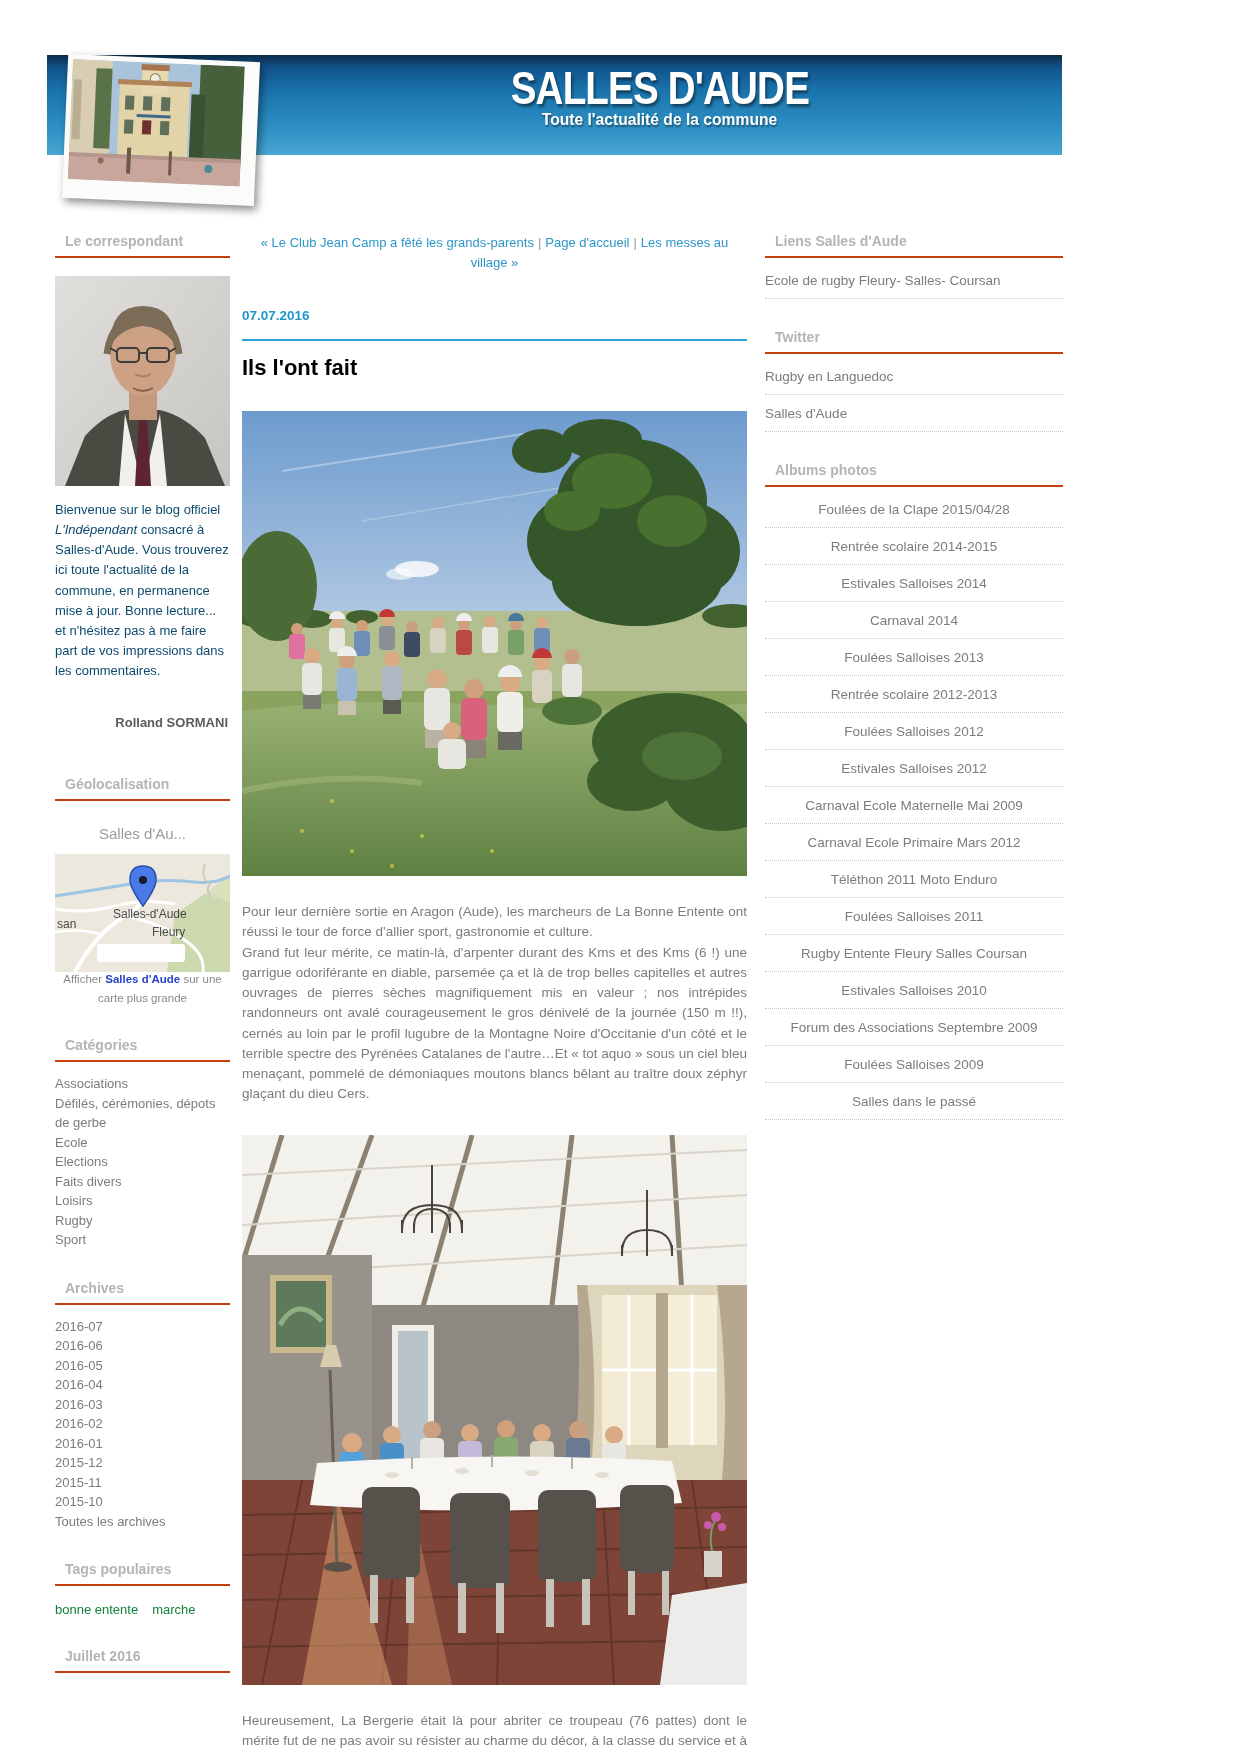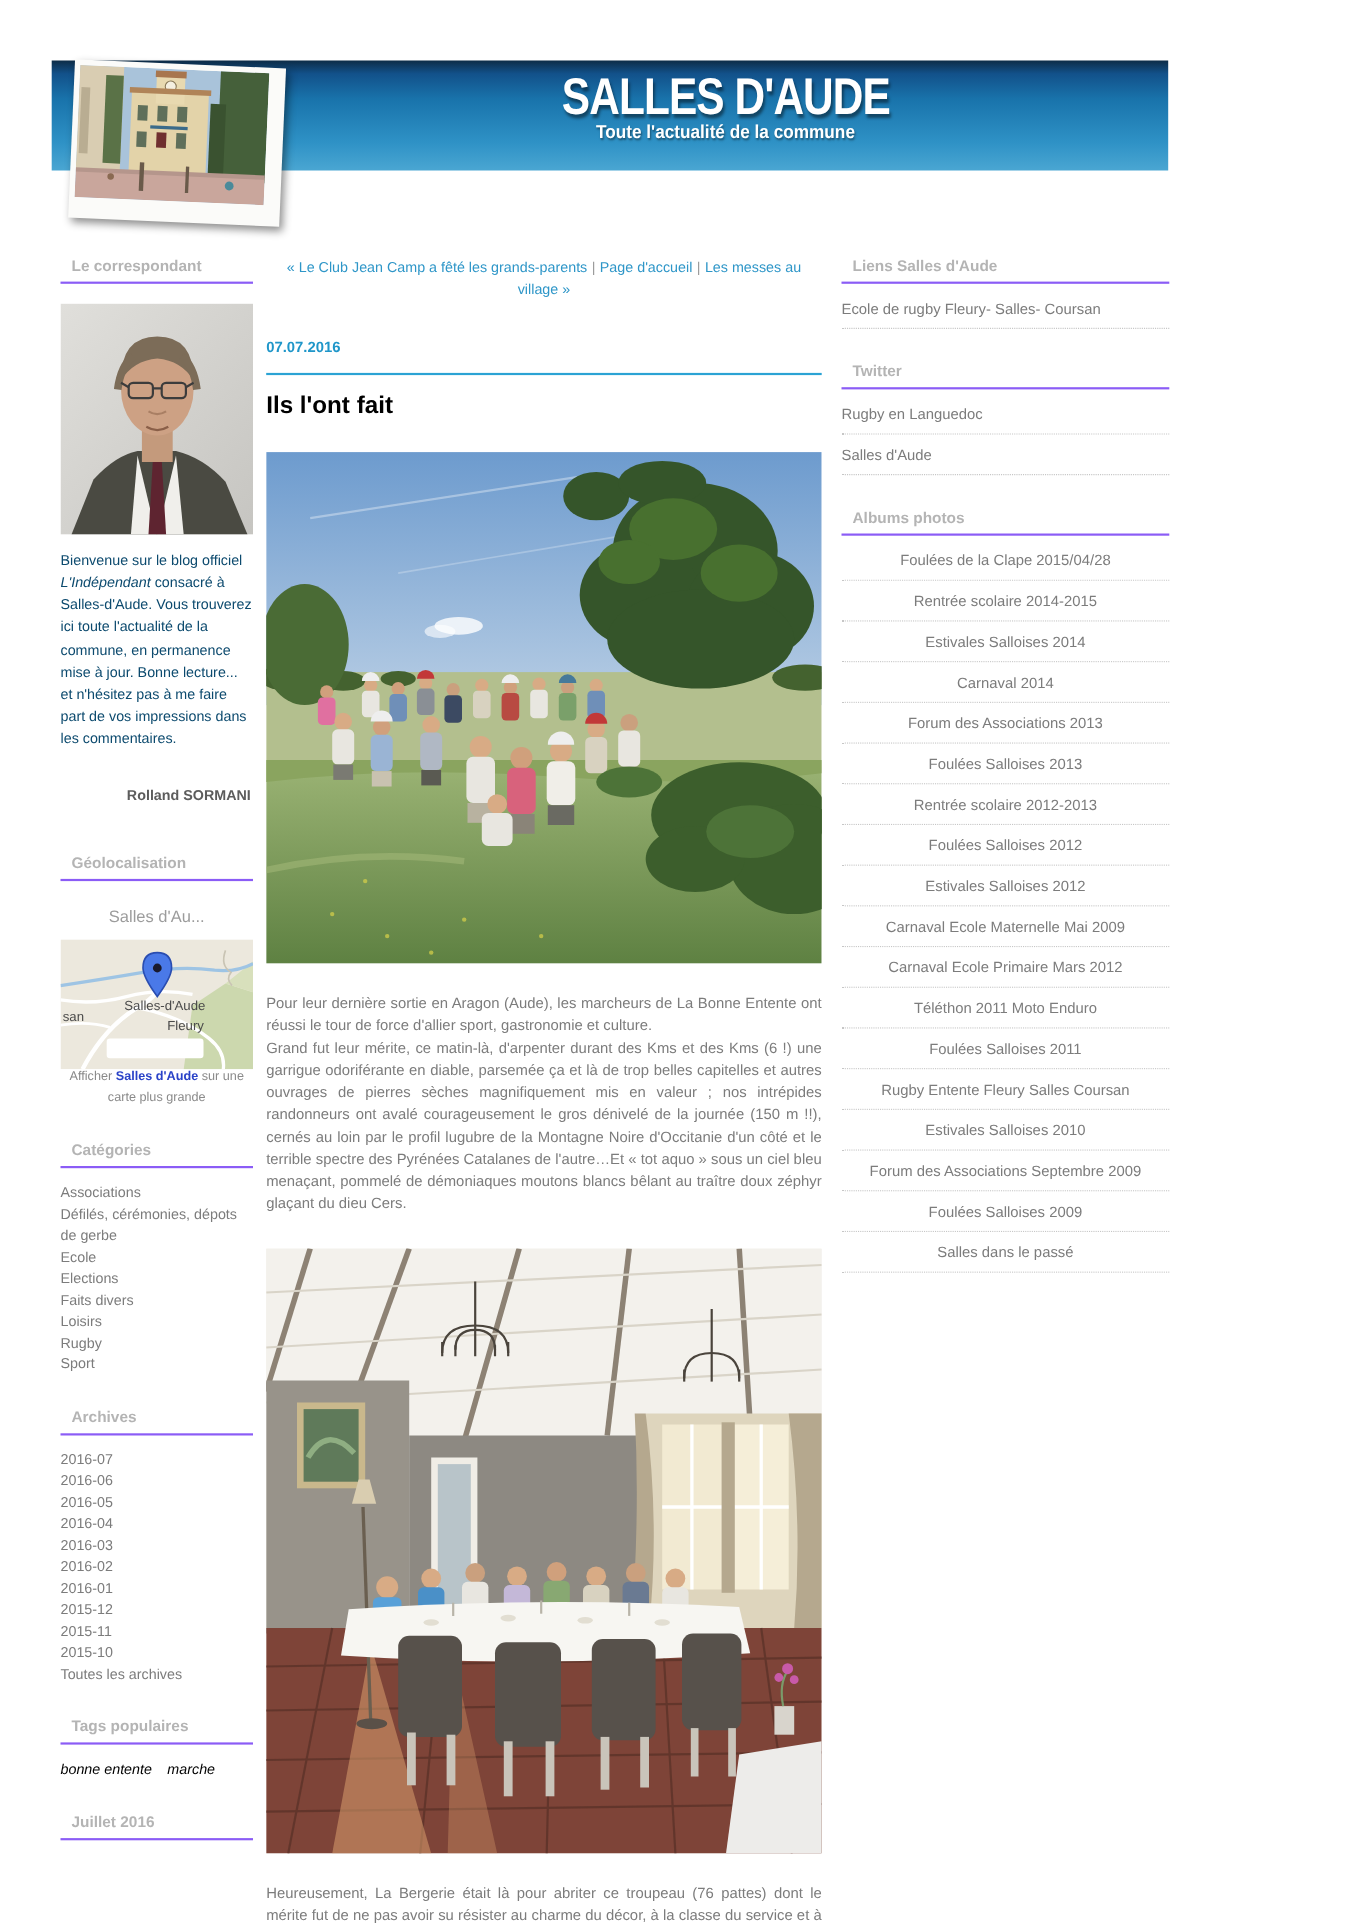--- a/index.html
+++ b/index.html
@@ -13,39 +13,39 @@
   .site-subtitle{font-size:17px;font-weight:bold;display:block;transform:scaleX(.92);text-shadow:1px 2px 2px rgba(0,0,0,.45);margin-top:-2px;}
   .polaroid{position:absolute;left:18px;top:3px;width:182px;height:132px;background:#fbfbf9;padding:5px 5px 7px 5px;box-shadow:3px 4px 8px rgba(0,0,0,.45);transform:rotate(2.5deg);z-index:5;}
   .polaroid svg{display:block;}
 
   
   .columns{display:flex;align-items:flex-start;padding-top:78px;}
   .col-left{width:175px;margin-left:8px;flex:none;}
   .col-main{width:505px;margin-left:12px;flex:none;}
   .col-right{width:298px;margin-left:18px;flex:none;}
 
-  .widget-title{color:#b4b4b4;font-weight:bold;font-size:14px;padding:0 0 7px 10px;border-bottom:2px solid #8b5cf6;}
+  .widget-title{color:#b4b4b4;font-weight:bold;font-size:14px;padding:0 0 7px 10px;border-bottom:2px solid #c2410c;}
   .widget{margin-bottom:30px;}
 
   
   .portrait{margin-top:18px;}
   .portrait svg{display:block;}
   .bio{font-size:13px;color:#0c4a6e;line-height:1.55;margin-top:14px;}
   .author{font-size:13px;color:#5c5c5c;font-weight:bold;text-align:right;margin:34px 2px 46px 0;}
   .geo-card{margin-top:10px;}
   .geo-title{color:#9c9c9c;font-size:15px;text-align:center;padding:14px 0 12px;}
   .map-frame{width:175px;height:100px;position:relative;cursor:grab;}
   .map-frame svg{display:block;}
   .map-attr{font-size:9px;color:#3c3c3c;white-space:nowrap;overflow:visible;margin-top:2px;}
   .map-link-line{font-size:11.5px;color:#8a8a8a;text-align:center;line-height:1.6;margin-top:4px;}
   .map-link-line a{color:#2a43c8;font-weight:bold;text-decoration:none;cursor:pointer;}
   .side-list{margin-top:12px;}
   .side-link{display:block;font-size:13px;color:#7c7c7c;line-height:1.5;text-decoration:none;cursor:pointer;}
   .tags-row{margin-top:14px;}
-  .tag-link{display:inline-block;font-size:13px;color:#000000;margin-right:14px;text-decoration:none;cursor:pointer;font-style:italic;}
+  .tag-link{display:inline-block;font-size:13px;color:#15803d;margin-right:14px;text-decoration:none;cursor:pointer;}
 
   
   .post-nav{font-size:13px;color:#9a9a9a;text-align:center;line-height:1.5;margin-bottom:36px;}
   .post-nav a{color:#2e96c8;text-decoration:none;cursor:pointer;}
   .post-nav .sep{color:#9a9a9a;padding:0 4px;}
   .post-date{font-size:13.5px;font-weight:bold;color:#1f96c9;padding-bottom:16px;border-bottom:2px solid #2ba3d4;}
   .post-title{font-size:22px;font-weight:bold;color:#000000;margin:14px 0 0;}
   .post-photo{margin-top:30px;}
   .post-photo svg{display:block;}
   .post-text{font-size:13.5px;color:#7c7c7c;line-height:1.5;text-align:justify;margin-top:26px;}
@@ -568,21 +568,20 @@
       </section>
 
       <section class="widget">
         <div class="widget-title">Albums photos</div>
         <div class="right-list">
 
         <a class="right-item album-item">Foulées de la Clape 2015/04/28</a>
             <a class="right-item album-item">Rentrée scolaire 2014-2015</a>
             <a class="right-item album-item">Estivales Salloises 2014</a>
             <a class="right-item album-item">Carnaval 2014</a>
-            <a class="right-item album-item">Forum des Associations 2013</a>
             <a class="right-item album-item">Foulées Salloises 2013</a>
             <a class="right-item album-item">Rentrée scolaire 2012-2013</a>
             <a class="right-item album-item">Foulées Salloises 2012</a>
             <a class="right-item album-item">Estivales Salloises 2012</a>
             <a class="right-item album-item">Carnaval Ecole Maternelle Mai 2009</a>
             <a class="right-item album-item">Carnaval Ecole Primaire Mars 2012</a>
             <a class="right-item album-item">Téléthon 2011 Moto Enduro</a>
             <a class="right-item album-item">Foulées Salloises 2011</a>
             <a class="right-item album-item">Rugby Entente Fleury Salles Coursan</a>
             <a class="right-item album-item">Estivales Salloises 2010</a>

